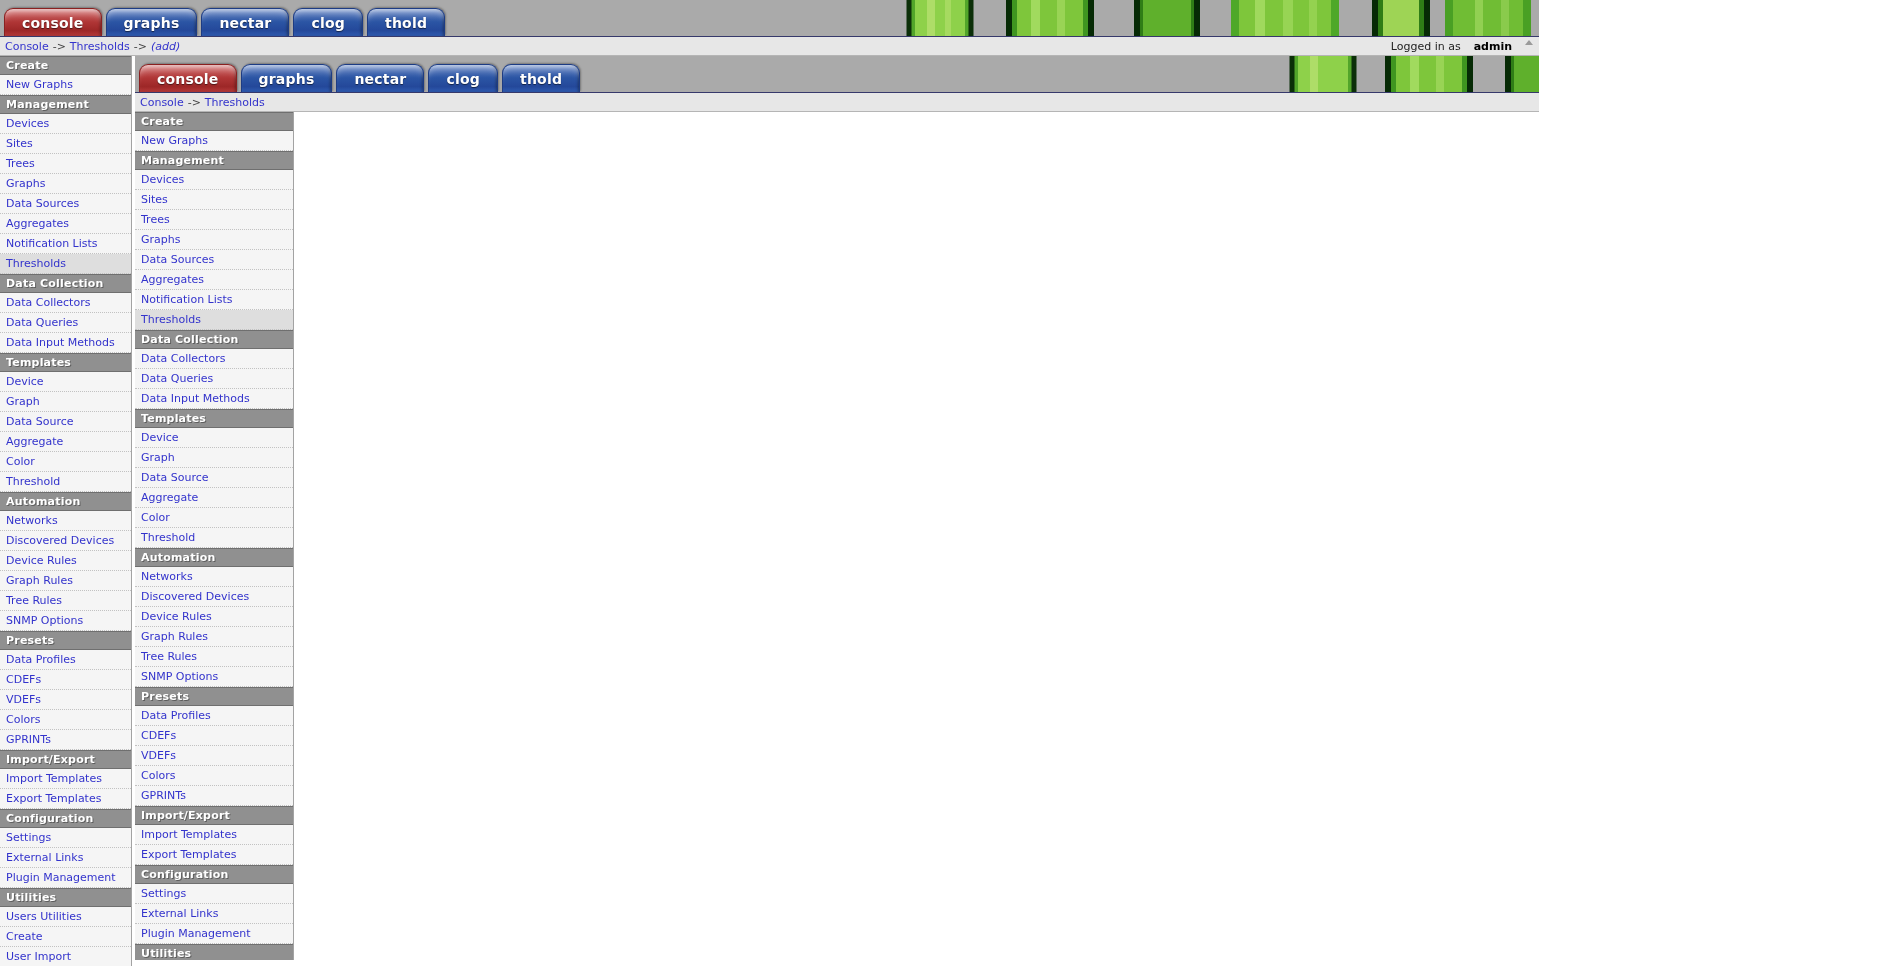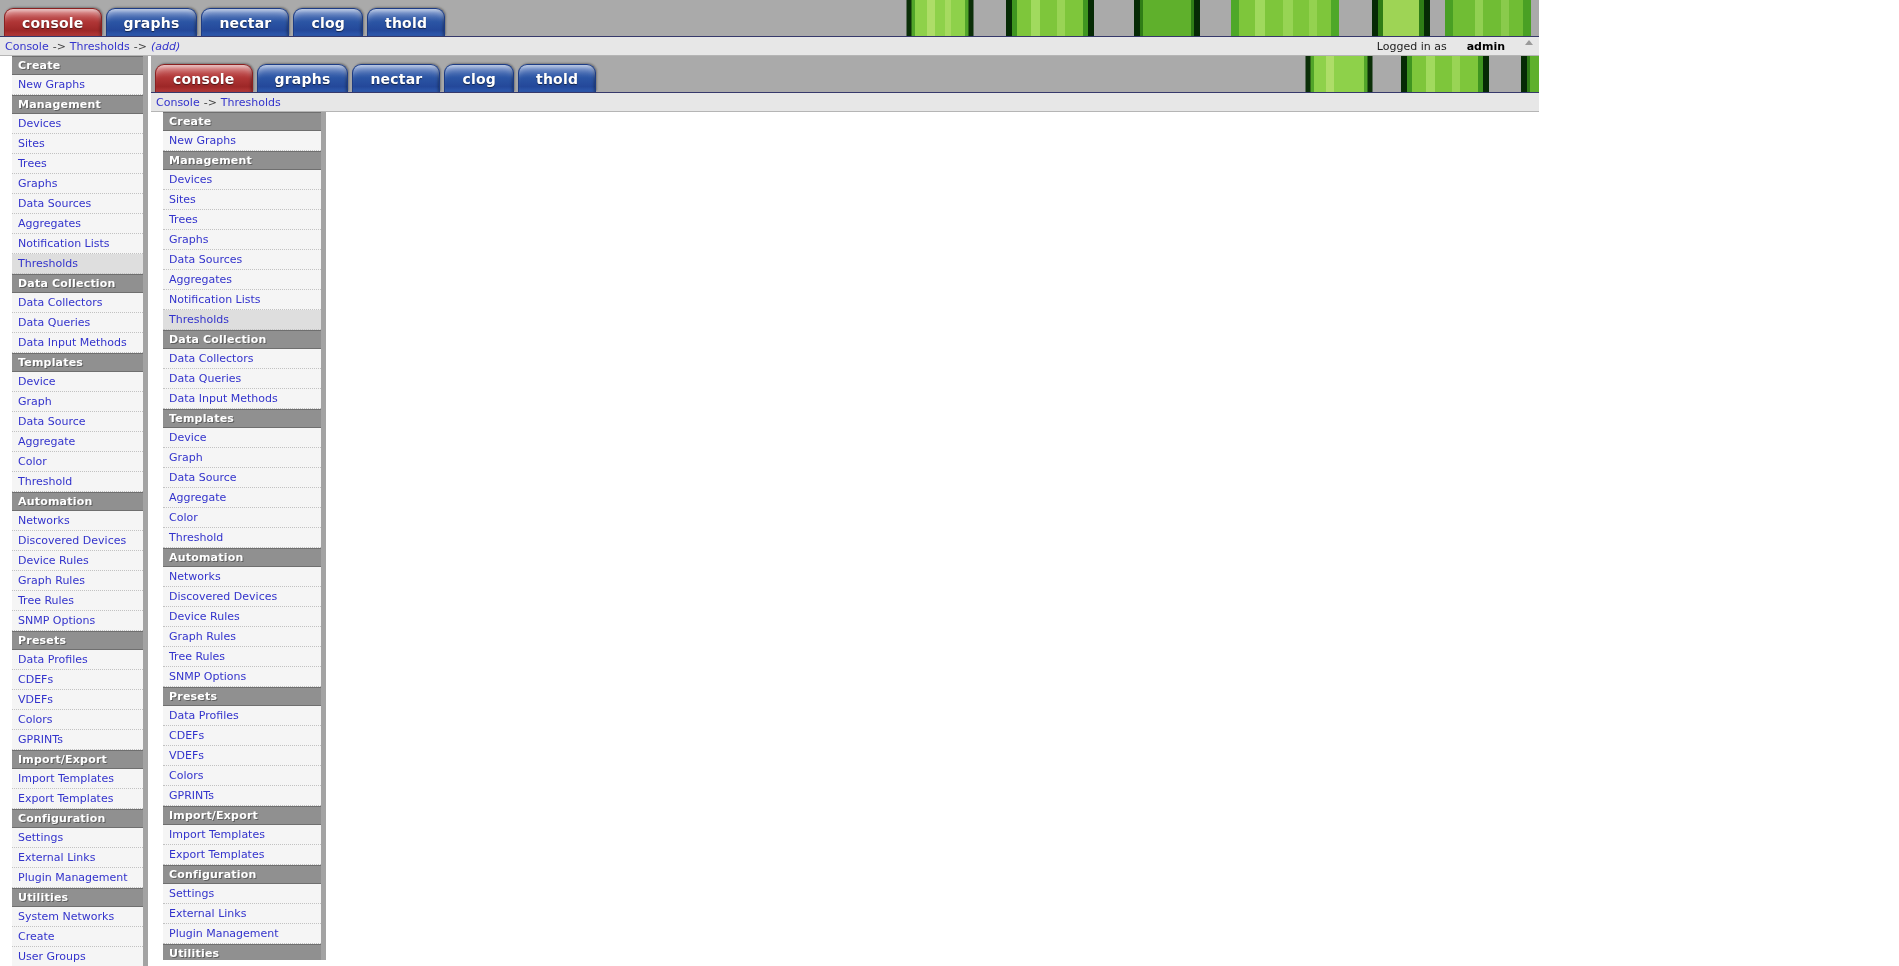--- a/index.html
+++ b/index.html
@@ -88,41 +88,40 @@
     display: flex;
     align-items: center;
     justify-content: space-between;
     padding: 0 6px 0 5px;
     font-size: 11px;
   }
   .crumb-left { display: flex; align-items: center; gap: 4px; white-space: nowrap; }
   .crumb-link { color: #3333cc; text-decoration: none; cursor: pointer; }
   .crumb-sep { color: #444; }
   .crumb-cur { color: #3333cc; font-style: italic; }
-  .login-right { display: flex; align-items: flex-start; gap: 20px; color: #222; white-space: nowrap; }
+  .login-right { display: flex; align-items: flex-start; gap: 13px; color: #222; white-space: nowrap; }
   .login-right b { color: #000; }
   .login-caret {
     display: inline-block;
     width: 0; height: 0;
     border-left: 4px solid transparent;
     border-right: 4px solid transparent;
     border-bottom: 5px solid #9a9a9a;
     cursor: pointer;
   }
 
   
   .frame-body { display: flex; align-items: stretch; }
 
   .sidebar {
     width: 131px;
     min-width: 131px;
     background: #d946ef;
-    border-right: 5px solid #a3a3a3;
+    border-right: 1px solid #a3a3a3;
     align-self: flex-start;
-    margin-left: 12px;
   }
   .menu-head {
     background: #909090;
     color: #ffffff;
     font-weight: bold;
     font-size: 11px;
     padding: 2px 0 2px 6px;
     border-top: 1px solid #6f6f6f;
     border-bottom: 1px solid #6f6f6f;
     text-shadow: 1px 1px 0 rgba(0,0,0,.35);
@@ -297,23 +296,23 @@
       <div class="menu-head">Import/Export</div>
       <a class="menu-item">Import Templates</a>
       <a class="menu-item">Export Templates</a>
 
       <div class="menu-head">Configuration</div>
       <a class="menu-item">Settings</a>
       <a class="menu-item">External Links</a>
       <a class="menu-item">Plugin Management</a>
 
       <div class="menu-head">Utilities</div>
-      <a class="menu-item">System Networks</a>
+      <a class="menu-item">Users Utilities</a>
       <a class="menu-item">Create</a>
-      <a class="menu-item">User Groups</a>
+      <a class="menu-item">User Import</a>
 
     </div>
 
     <div class="content-area">
 
       <div class="nested-wrap">
         <div class="cacti-frame" id="inner-frame">
 
           <div class="banner">
             <div class="banner-cactus">

